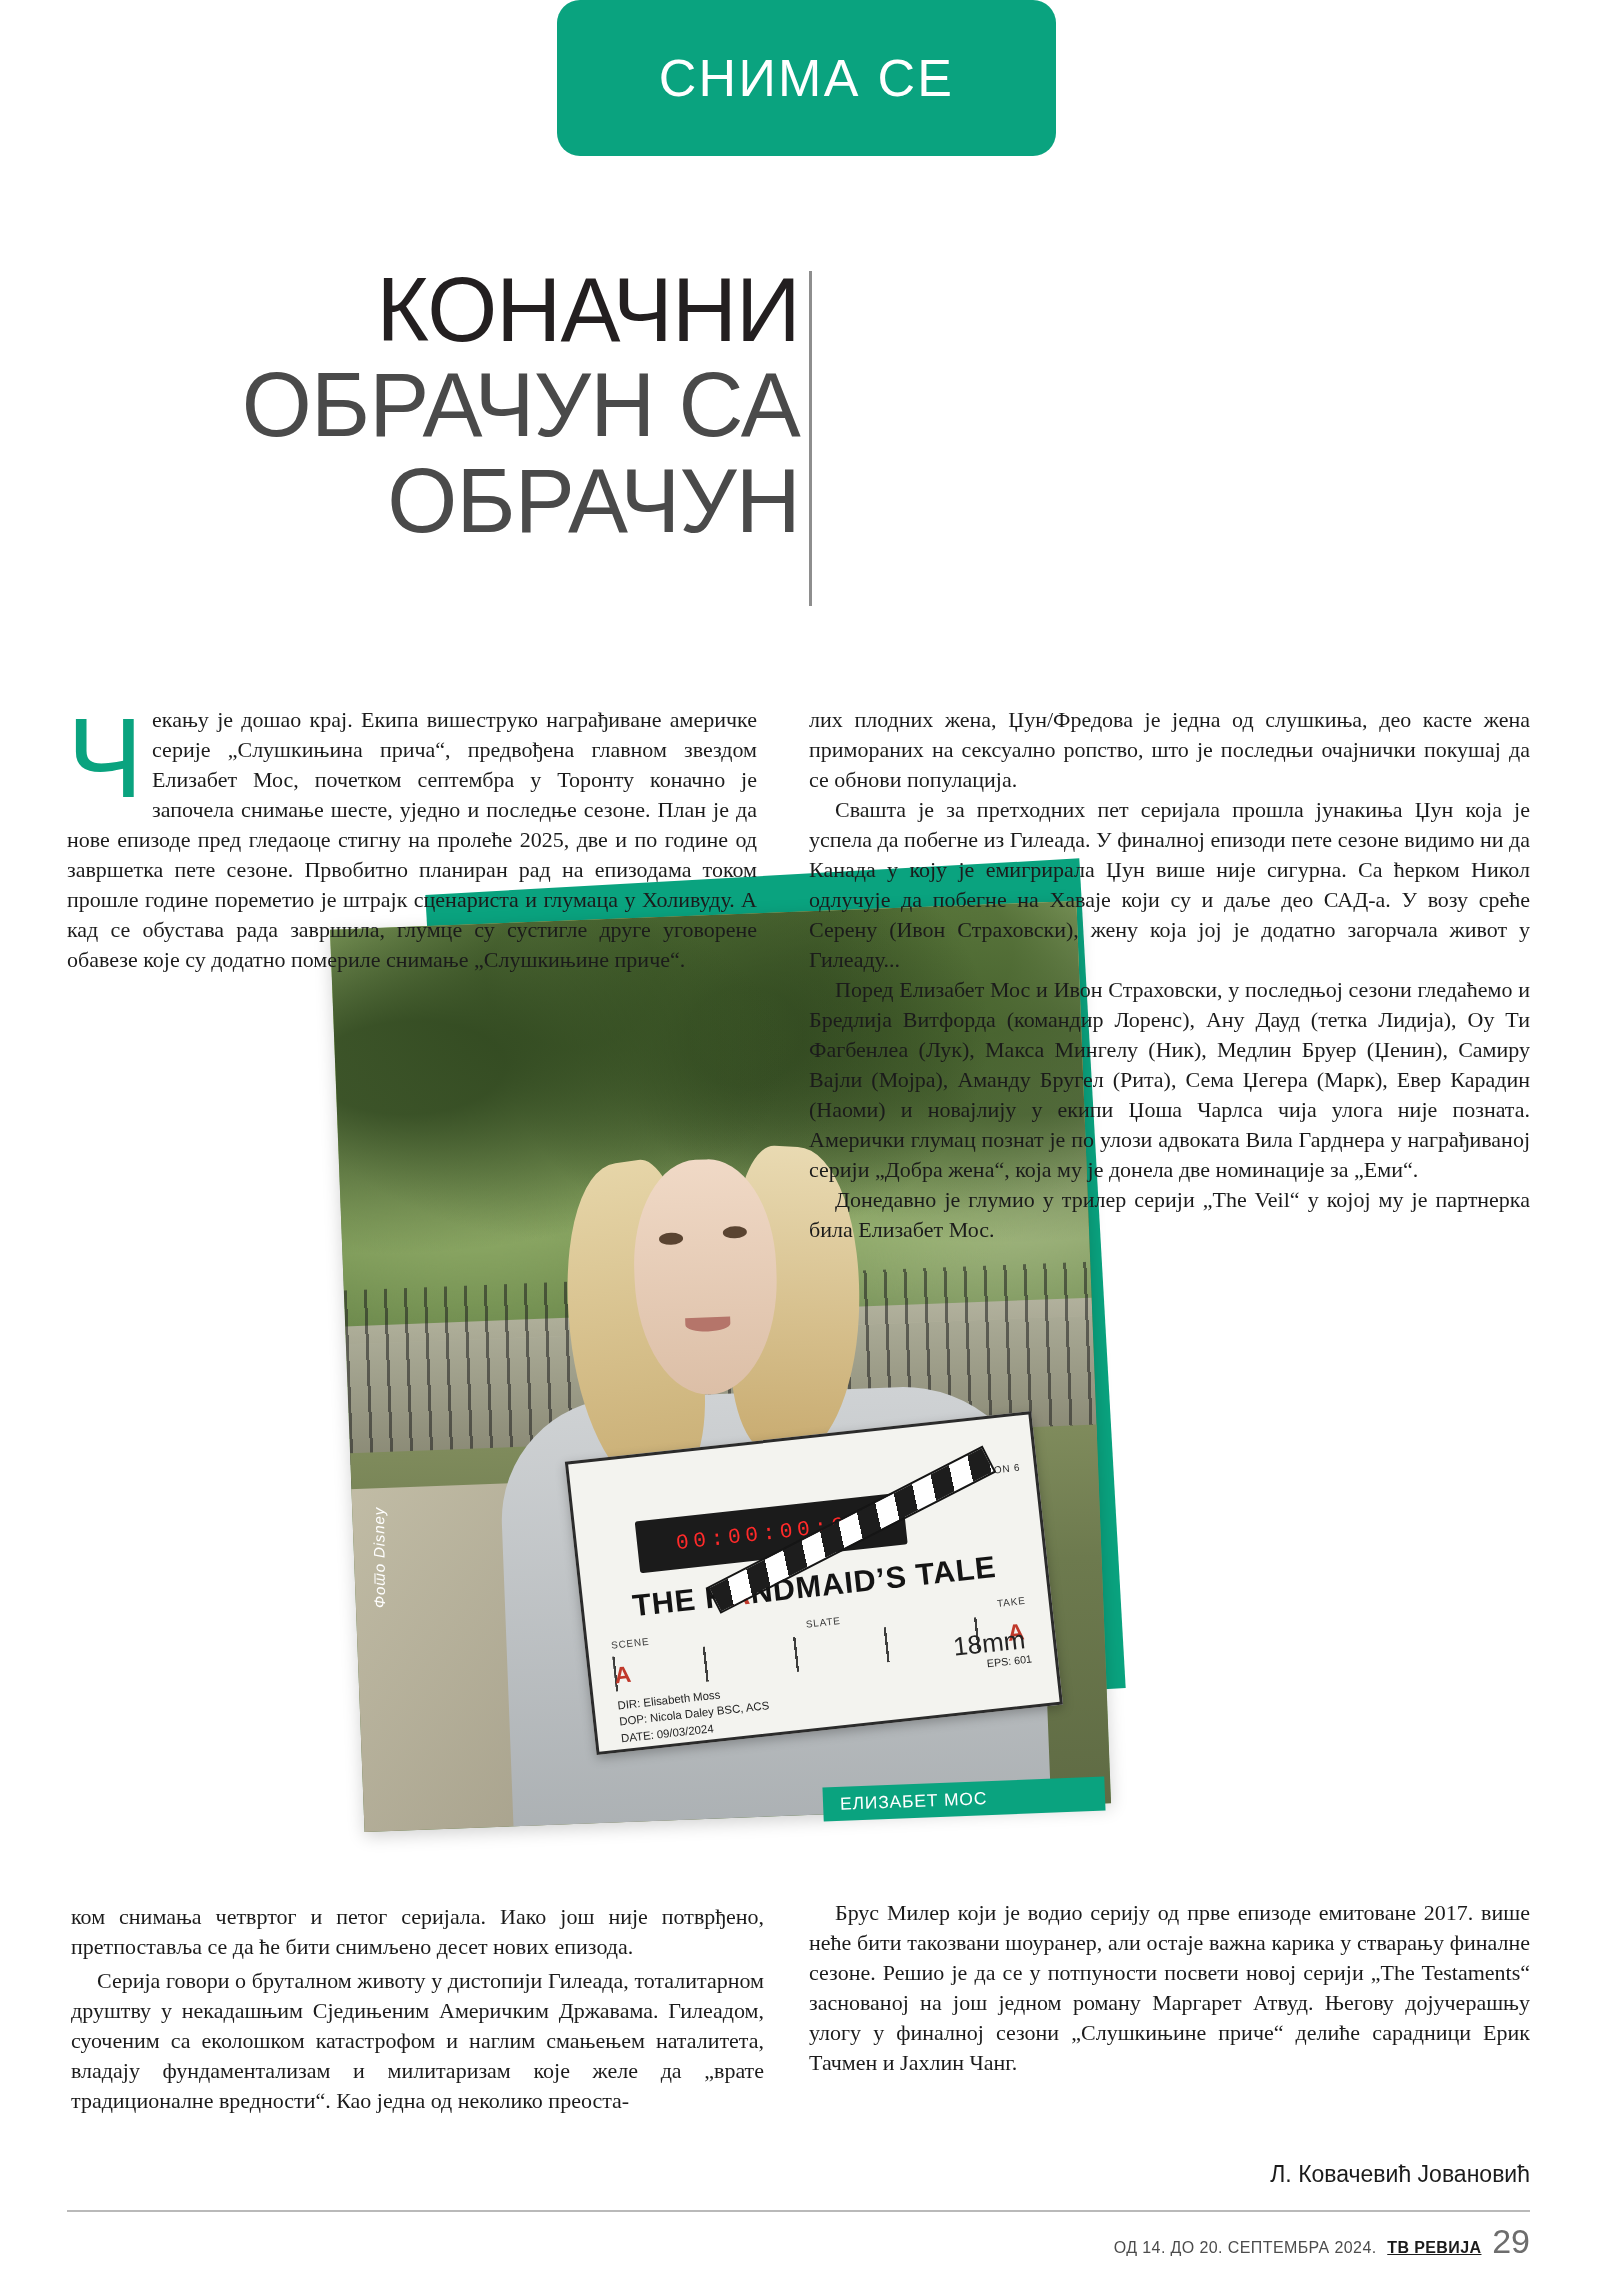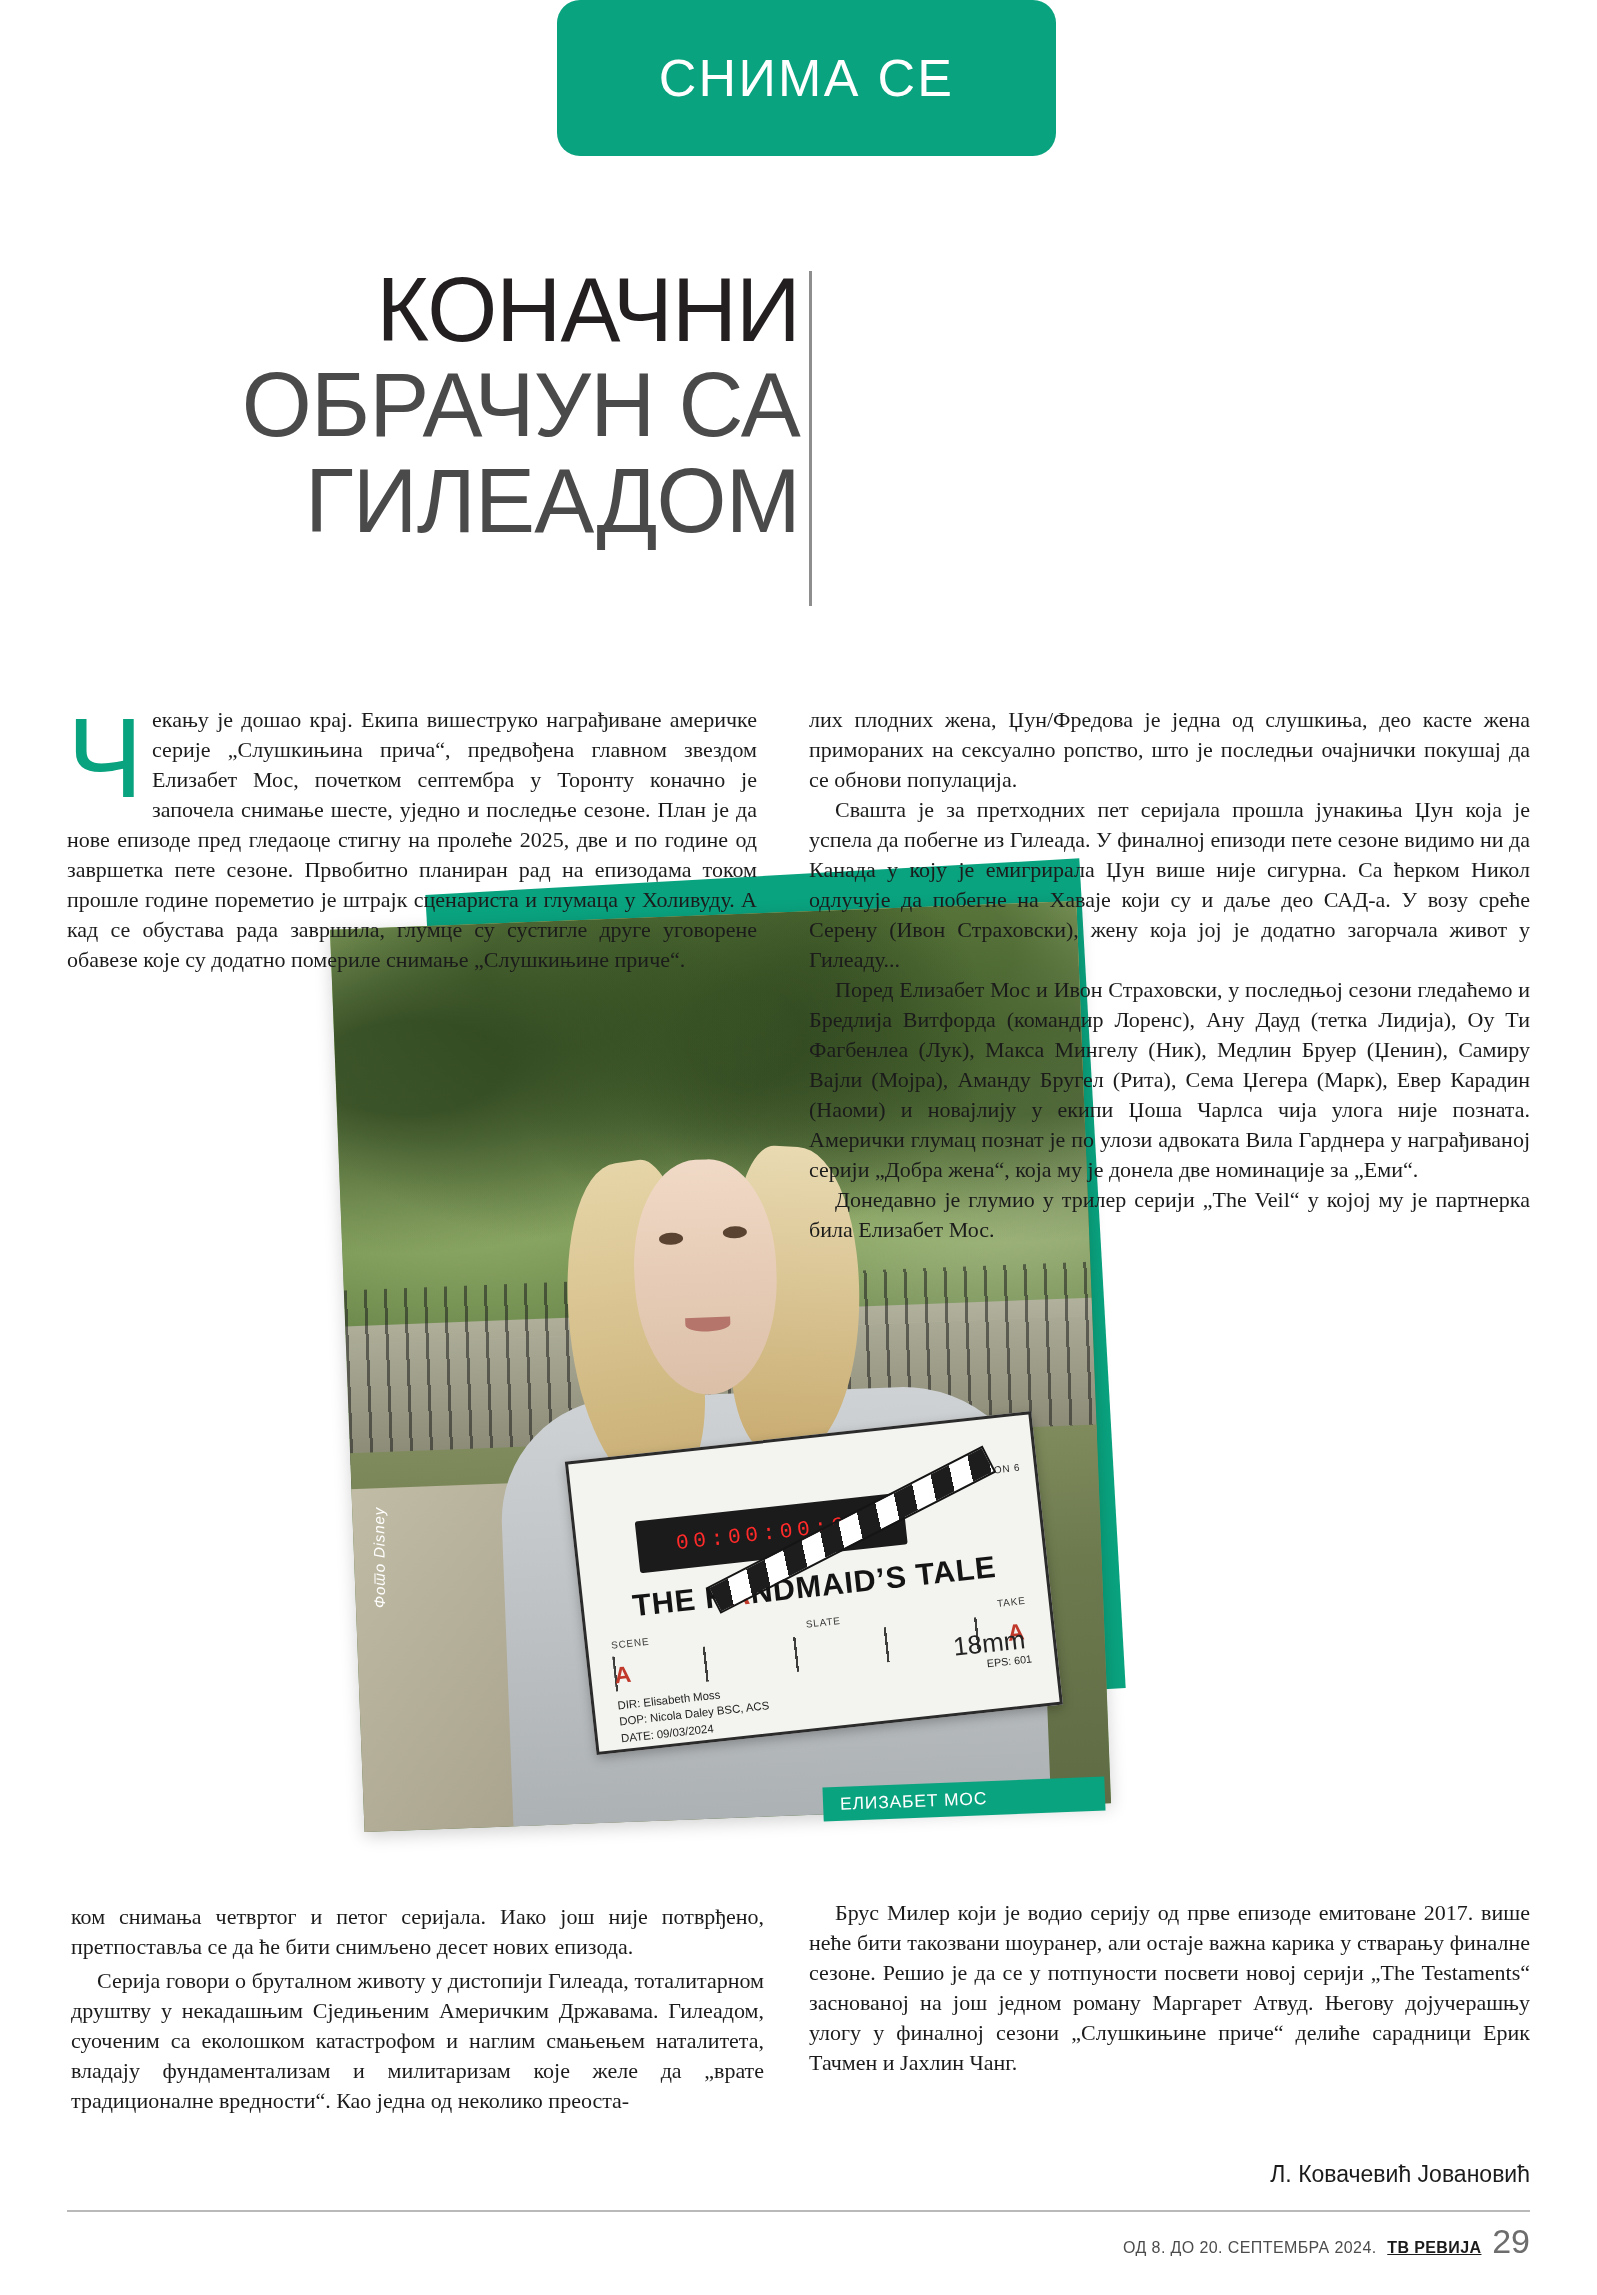--- a/index.html
+++ b/index.html
@@ -323,21 +323,21 @@
 <div class="page">
 
   <div class="kicker">
     <div class="kicker-text">СНИМА СЕ</div>
   </div>
 
   <div class="headline-wrap">
     <div class="headline">
       <span class="l1">КОНАЧНИ</span>
       <span class="l2">ОБРАЧУН СА</span>
-      <span class="l3">ГИЛЕАДОМ</span>
+      <span class="l3">ОБРАЧУН</span>
     </div>
   </div>
   <div class="rule"></div>
 
   <div class="green-back"></div>
 
   <div class="photo-card">
     <div class="photo-inner">
       <div class="ph-sky"></div>
       <div class="ph-foliage"></div>
@@ -404,19 +404,19 @@
   </div>
 
   <div id="col-right-bottom">
     <p>Брус Милер који је водио серију од прве епизоде емитоване 2017. више неће бити такозвани шоуранер, али остаје важна карика у стварању финалне сезоне. Решио је да се у потпуности посвети новој серији „The Testaments“ заснованој на још једном роману Маргарет Атвуд. Његову дојучерашњу улогу у финалној сезони „Слушкињине приче“ делиће сарадници Ерик Тачмен и Јахлин Чанг.</p>
   </div>
 
   <div class="byline">Л. Ковачевић Јовановић</div>
 
   <div class="footer-rule"></div>
   <div class="footer">
-    <span class="issue">ОД 8. ДО 20. СЕПТЕМБРА 2024.</span>
+    <span class="issue">ОД 14. ДО 20. СЕПТЕМБРА 2024.</span>
     <span class="brand">ТВ РЕВИЈА</span>
     <span class="pageno">29</span>
   </div>
 
 </div>
 
 
 </body></html>

